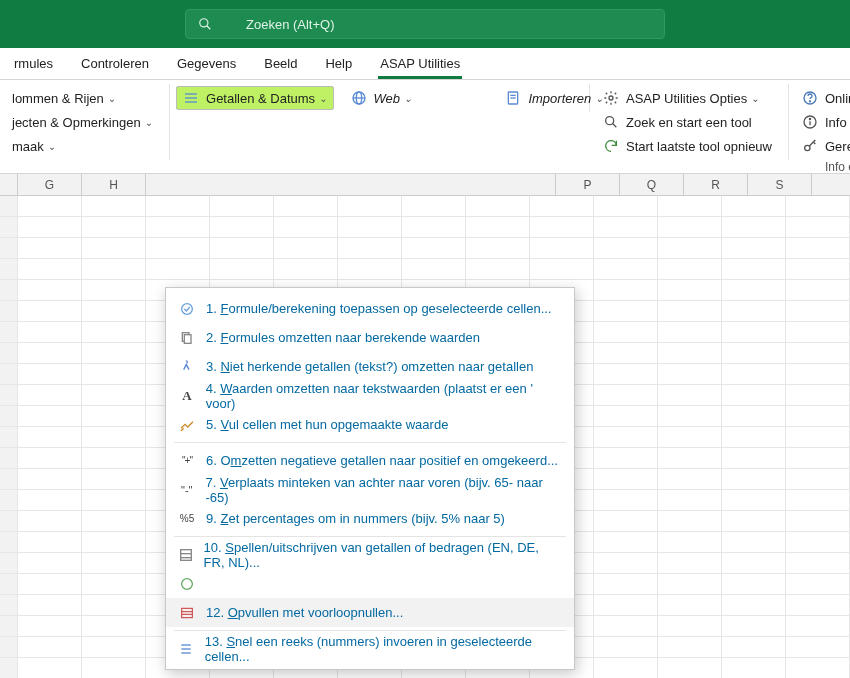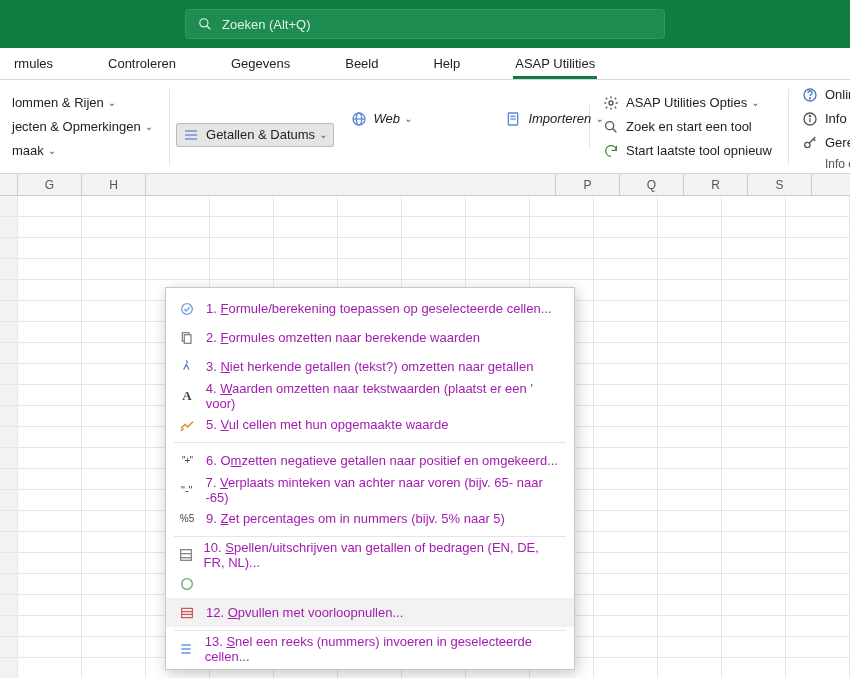--- a/index.html
+++ b/index.html
@@ -4,52 +4,51 @@
 <style>
   * { box-sizing: border-box; margin: 0; padding: 0; font-family: "Segoe UI", Arial, sans-serif; }
   body { width: 850px; height: 678px; overflow: hidden; background: #fff; font-size: 13px; color: #222; }
 
   
   .titlebar {
     height: 48px; background: #107c41; display: flex; align-items: center; justify-content: center;
   }
   .searchbox {
     width: 480px; height: 30px; background: #1e8b50; border: 1px solid #2e9a5e; border-radius: 4px;
-    display: flex; align-items: center; padding: 0 12px; color: #dfeee6;
+    display: flex; align-items: center; padding: 0 12px; color: #dfeee6; gap: 24px;
   }
   .searchbox .icon { margin-right: 10px; font-size: 14px; }
   .searchbox .text { font-size: 13px; color: #dff3e8; }
 
   
   .tabs {
     height: 32px; display: flex; align-items: center; padding: 0 0 0 0; background: #fff;
     border-bottom: 1px solid #d6d6d6;
-    gap: 27px;
   }
   .tab { padding: 0 14px; height: 32px; display: flex; align-items: center; cursor: pointer; }
   .tab.active { position: relative; }
   .tab.active::after {
     content: ""; position: absolute; left: 12px; right: 12px; bottom: 1px; height: 3px; background: #107c41;
   }
 
   
   .ribbon {
-    display: flex; align-items: center; background: #fff; border-bottom: 1px solid #d6d6d6;
+    display: flex; align-items: flex-start; background: #fff; border-bottom: 1px solid #d6d6d6;
     height: 94px; padding: 4px 0;
   }
   .group {
     display: flex; flex-direction: column; justify-content: flex-start; padding: 2px 10px 2px 6px;
     border-right: 1px solid #e3e3e3;
   }
   .group.nostretch { flex-shrink: 0; }
   .gitem {
     display: flex; align-items: center; height: 24px; padding: 0 6px; border-radius: 3px; cursor: pointer;
     white-space: nowrap;
   }
-  .gitem.pressed { background: #e5e5e5; box-shadow: inset 0 0 0 1px #bbb; margin-top: 16px; }
+  .gitem.pressed { background: #bef264; box-shadow: inset 0 0 0 1px #bbb; }
   .gitem .icn { width: 18px; height: 18px; margin-right: 6px; display: flex; align-items:center; justify-content:center; }
   .chev { margin-left: 4px; font-size: 10px; color: #555; }
 
   .group .indent { margin-left: 6px; }
 
   
   .sheet { position: relative; }
   .colhdr {
     display: flex; height: 22px; background: #f2f2f2; border-bottom: 1px solid #ccc;
   }
@@ -69,21 +68,21 @@
     z-index: 50;
   }
   .mitem {
     display: flex; align-items: center; height: 29px; padding: 0 12px 0 8px; cursor: pointer;
   }
   .mitem:hover, .mitem.hovered { background: #f2f2f2; }
   .mitem .slot {
     width: 26px; height: 20px; display: flex; align-items:center; justify-content:center; margin-right: 6px;
     color: #444;
   }
-  .mitem .lbl { font-size: 13px; color: #a21caf; }
+  .mitem .lbl { font-size: 13px; color: #0369a1; }
   .mitem .lbl .accel { text-decoration: underline; }
   .msep { height: 1px; background: #e4e4e4; margin: 3px 8px; }
 
   
   svg { display:block; }
 </style>
 </head>
 <body>
 
 <div class="titlebar">

